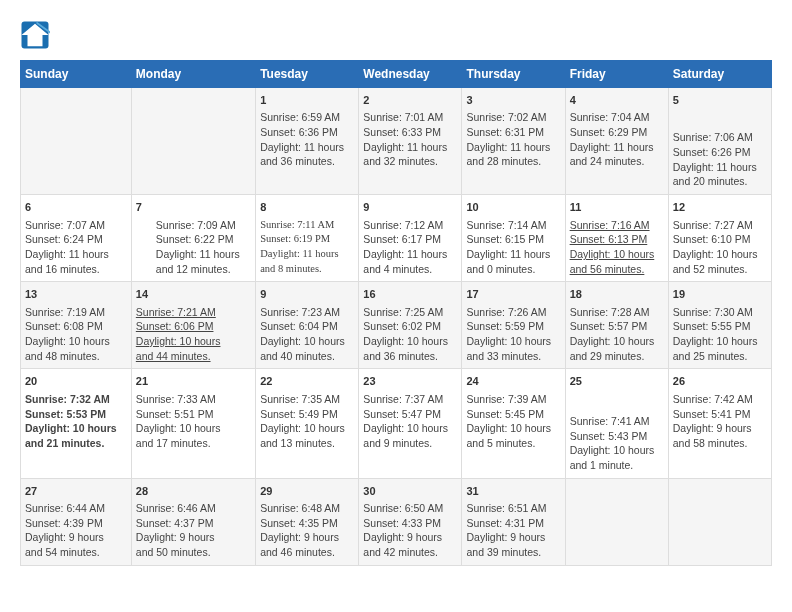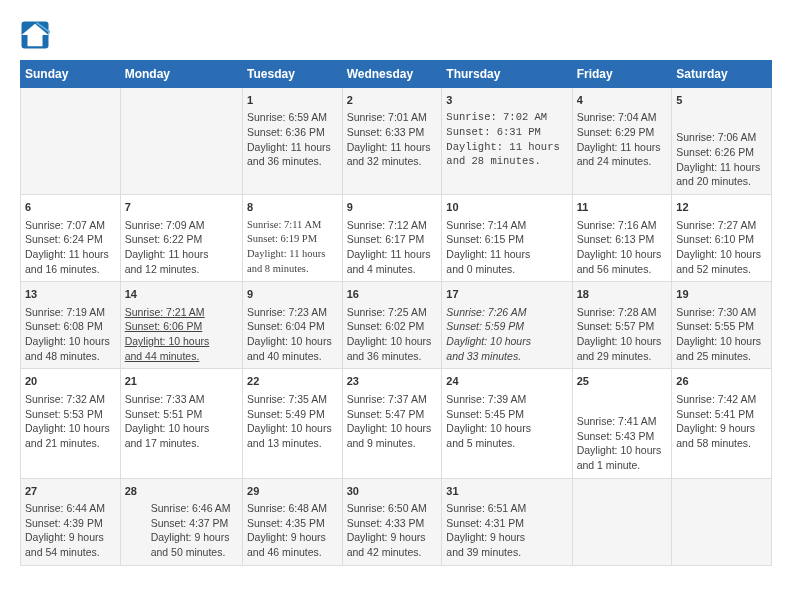--- a/index.html
+++ b/index.html
@@ -135,21 +135,21 @@
         </td>
         <td>
           <span class="day-num">2</span>
           <div class="day-info" style="white-space: pre-line;">Sunrise: 7:01 AM
 Sunset: 6:33 PM
 Daylight: 11 hours
 and 32 minutes.</div>
         </td>
         <td>
           <span class="day-num">3</span>
-          <div class="day-info" style="white-space: pre-line; font-family: Liberation Mono, monospace;">Sunrise: 7:02 AM
+          <div class="day-info" style="white-space: pre-line;">Sunrise: 7:02 AM
 Sunset: 6:31 PM
 Daylight: 11 hours
 and 28 minutes.</div>
         </td>
         <td>
           <span class="day-num">4</span>
           <div class="day-info" style="white-space: pre-line;">Sunrise: 7:04 AM
 Sunset: 6:29 PM
 Daylight: 11 hours
 and 24 minutes.</div>
@@ -165,21 +165,21 @@
       <tr>
         <td>
           <span class="day-num">6</span>
           <div class="day-info" style="white-space: pre-line;">Sunrise: 7:07 AM
 Sunset: 6:24 PM
 Daylight: 11 hours
 and 16 minutes.</div>
         </td>
         <td>
           <span class="day-num">7</span>
-          <div class="day-info" style="white-space: pre-line;">Sunrise: 7:09 AM
+          <div class="day-info" style="white-space: pre-line; margin-left: 20px;">Sunrise: 7:09 AM
 Sunset: 6:22 PM
 Daylight: 11 hours
 and 12 minutes.</div>
         </td>
         <td>
           <span class="day-num">8</span>
           <div class="day-info" style="white-space: pre-line; font-family: Liberation Serif, serif;">Sunrise: 7:11 AM
 Sunset: 6:19 PM
 Daylight: 11 hours
 and 8 minutes.</div>
@@ -193,21 +193,21 @@
         </td>
         <td>
           <span class="day-num">10</span>
           <div class="day-info" style="white-space: pre-line;">Sunrise: 7:14 AM
 Sunset: 6:15 PM
 Daylight: 11 hours
 and 0 minutes.</div>
         </td>
         <td>
           <span class="day-num">11</span>
-          <div class="day-info" style="white-space: pre-line;">Sunrise: 7:16 AM
+          <div class="day-info" style="white-space: pre-line; text-decoration: underline;">Sunrise: 7:16 AM
 Sunset: 6:13 PM
 Daylight: 10 hours
 and 56 minutes.</div>
         </td>
         <td>
           <span class="day-num">12</span>
           <div class="day-info" style="white-space: pre-line;">Sunrise: 7:27 AM
 Sunset: 6:10 PM
 Daylight: 10 hours
 and 52 minutes.</div>
@@ -237,21 +237,21 @@
         </td>
         <td>
           <span class="day-num">16</span>
           <div class="day-info" style="white-space: pre-line;">Sunrise: 7:25 AM
 Sunset: 6:02 PM
 Daylight: 10 hours
 and 36 minutes.</div>
         </td>
         <td>
           <span class="day-num">17</span>
-          <div class="day-info" style="white-space: pre-line; font-style: italic;">Sunrise: 7:26 AM
+          <div class="day-info" style="white-space: pre-line;">Sunrise: 7:26 AM
 Sunset: 5:59 PM
 Daylight: 10 hours
 and 33 minutes.</div>
         </td>
         <td>
           <span class="day-num">18</span>
           <div class="day-info" style="white-space: pre-line;">Sunrise: 7:28 AM
 Sunset: 5:57 PM
 Daylight: 10 hours
 and 29 minutes.</div>
@@ -260,21 +260,21 @@
           <span class="day-num">19</span>
           <div class="day-info" style="white-space: pre-line;">Sunrise: 7:30 AM
 Sunset: 5:55 PM
 Daylight: 10 hours
 and 25 minutes.</div>
         </td>
       </tr>
       <tr>
         <td>
           <span class="day-num">20</span>
-          <div class="day-info" style="white-space: pre-line;">Sunrise: 7:32 AM
+          <div class="day-info" style="white-space: pre-line; font-weight: bold;">Sunrise: 7:32 AM
 Sunset: 5:53 PM
 Daylight: 10 hours
 and 21 minutes.</div>
         </td>
         <td>
           <span class="day-num">21</span>
           <div class="day-info" style="white-space: pre-line;">Sunrise: 7:33 AM
 Sunset: 5:51 PM
 Daylight: 10 hours
 and 17 minutes.</div>
@@ -318,21 +318,21 @@
       <tr>
         <td>
           <span class="day-num">27</span>
           <div class="day-info" style="white-space: pre-line;">Sunrise: 6:44 AM
 Sunset: 4:39 PM
 Daylight: 9 hours
 and 54 minutes.</div>
         </td>
         <td>
           <span class="day-num">28</span>
-          <div class="day-info" style="white-space: pre-line; margin-left: 26px;">Sunrise: 6:46 AM
+          <div class="day-info" style="white-space: pre-line;">Sunrise: 6:46 AM
 Sunset: 4:37 PM
 Daylight: 9 hours
 and 50 minutes.</div>
         </td>
         <td>
           <span class="day-num">29</span>
           <div class="day-info" style="white-space: pre-line;">Sunrise: 6:48 AM
 Sunset: 4:35 PM
 Daylight: 9 hours
 and 46 minutes.</div>

